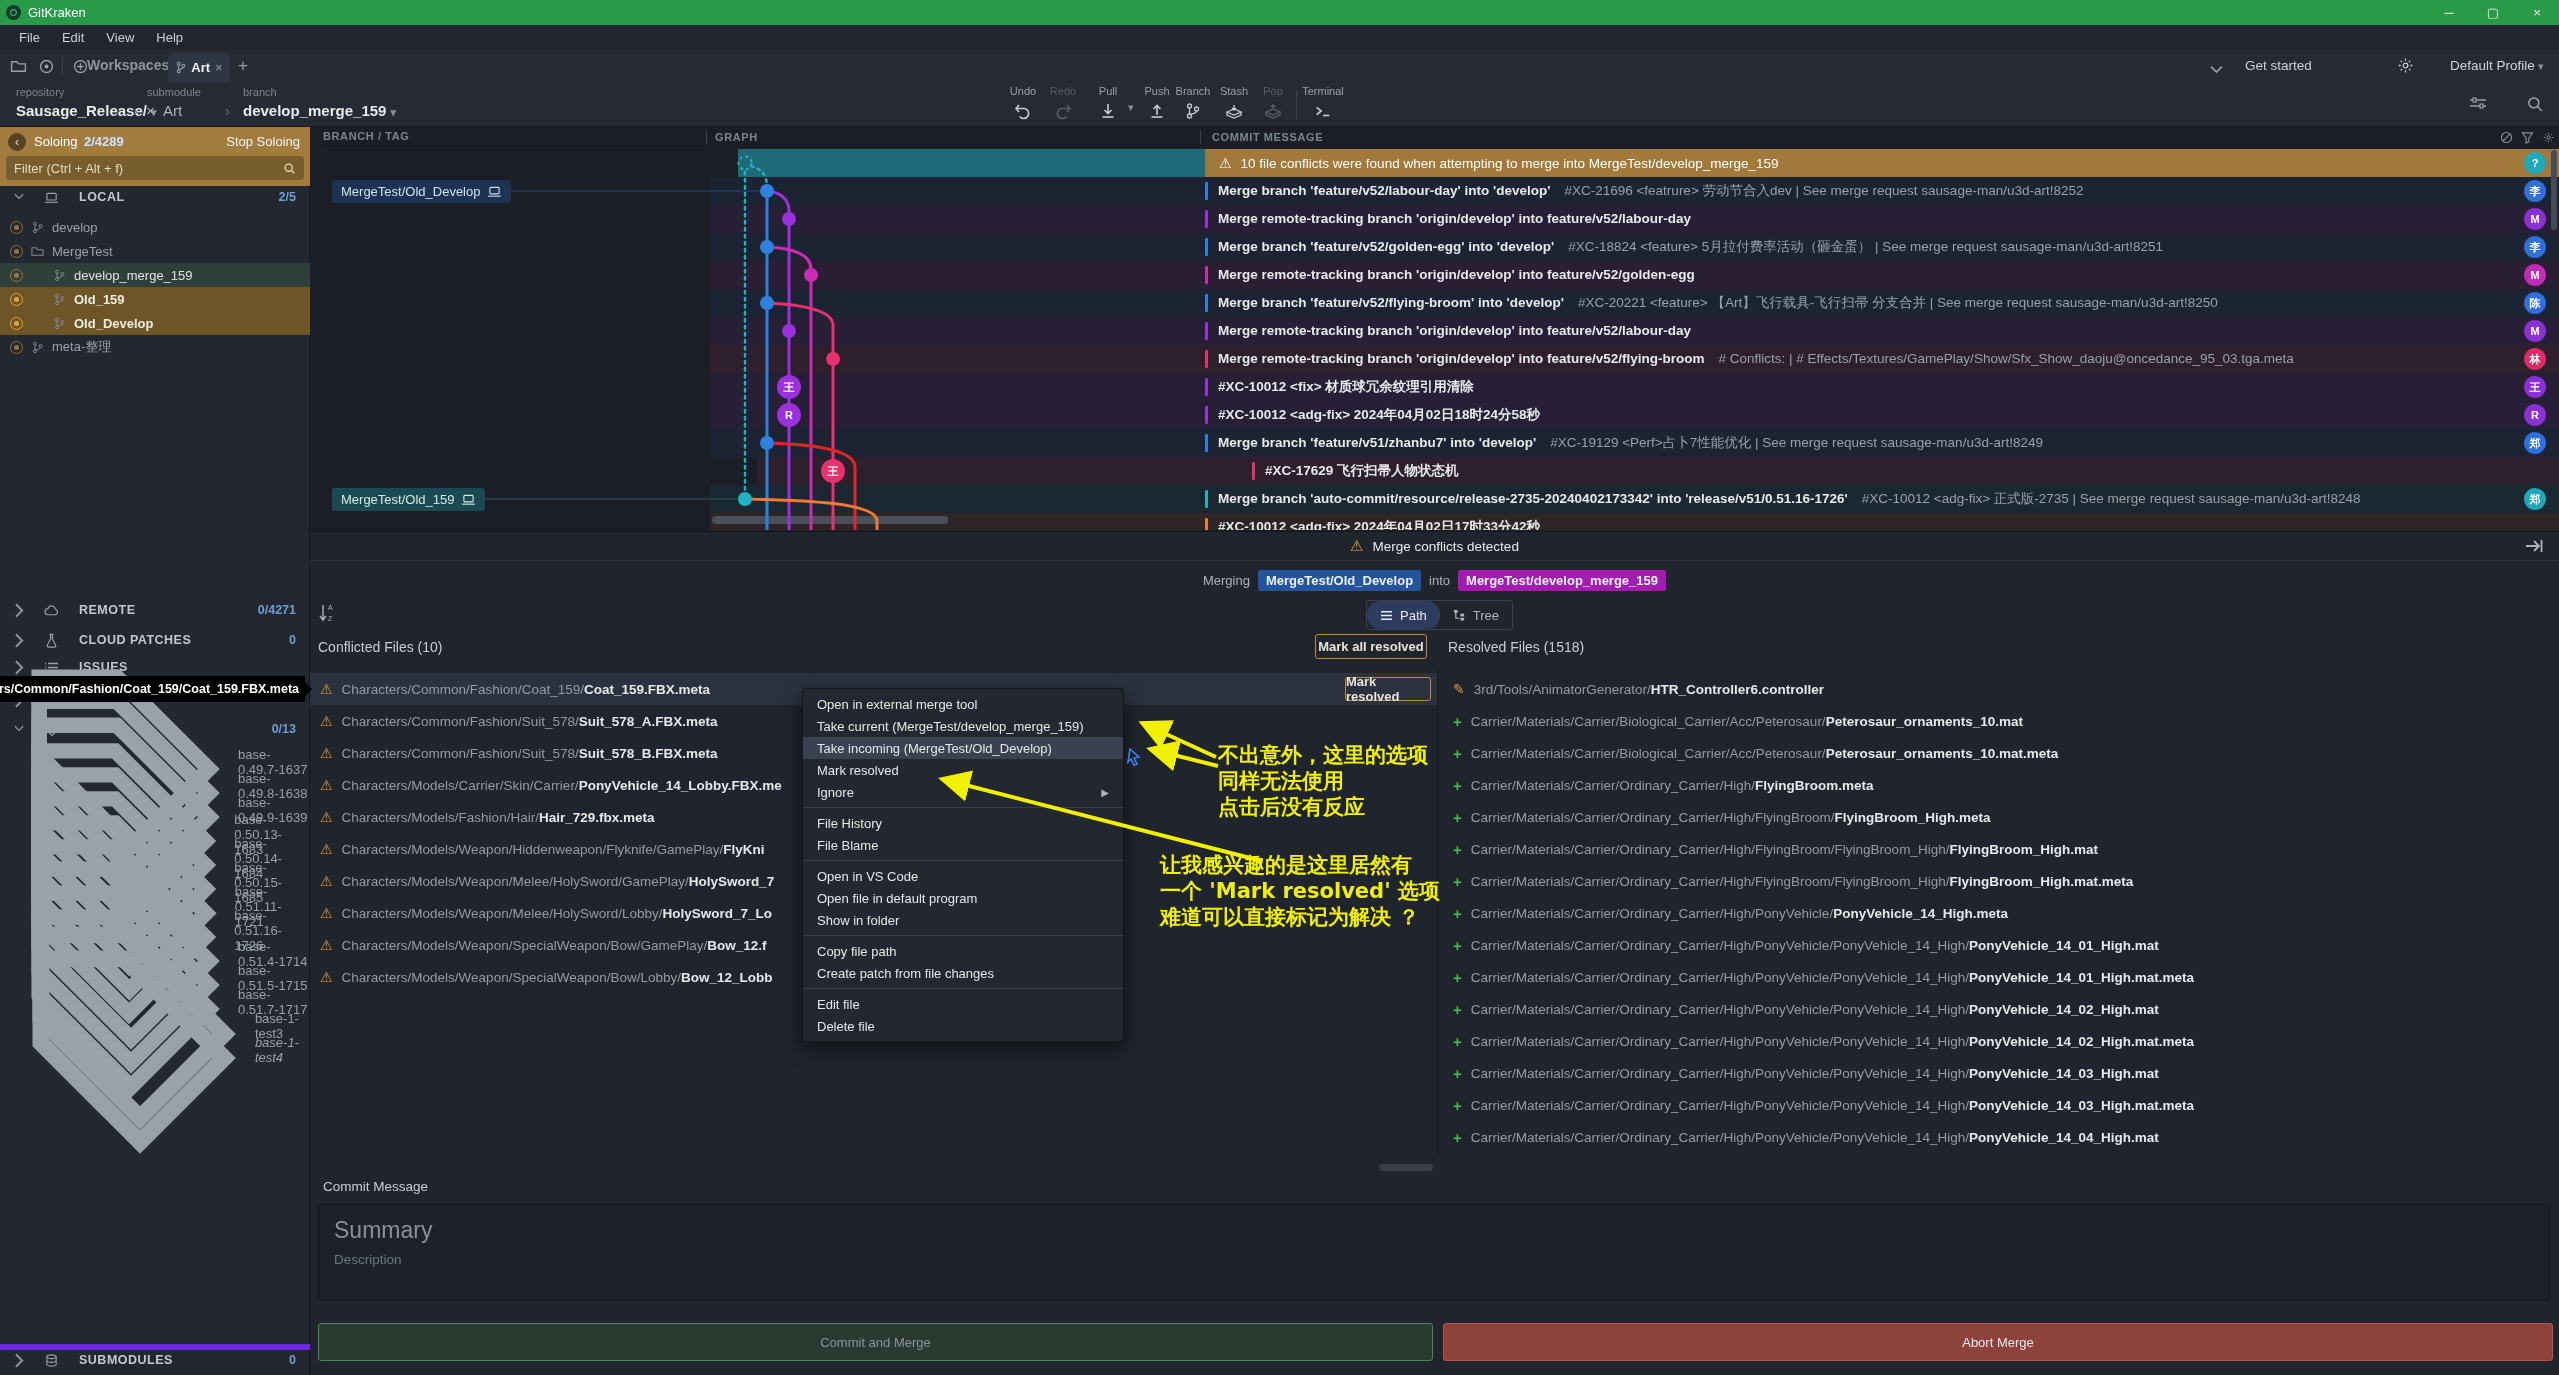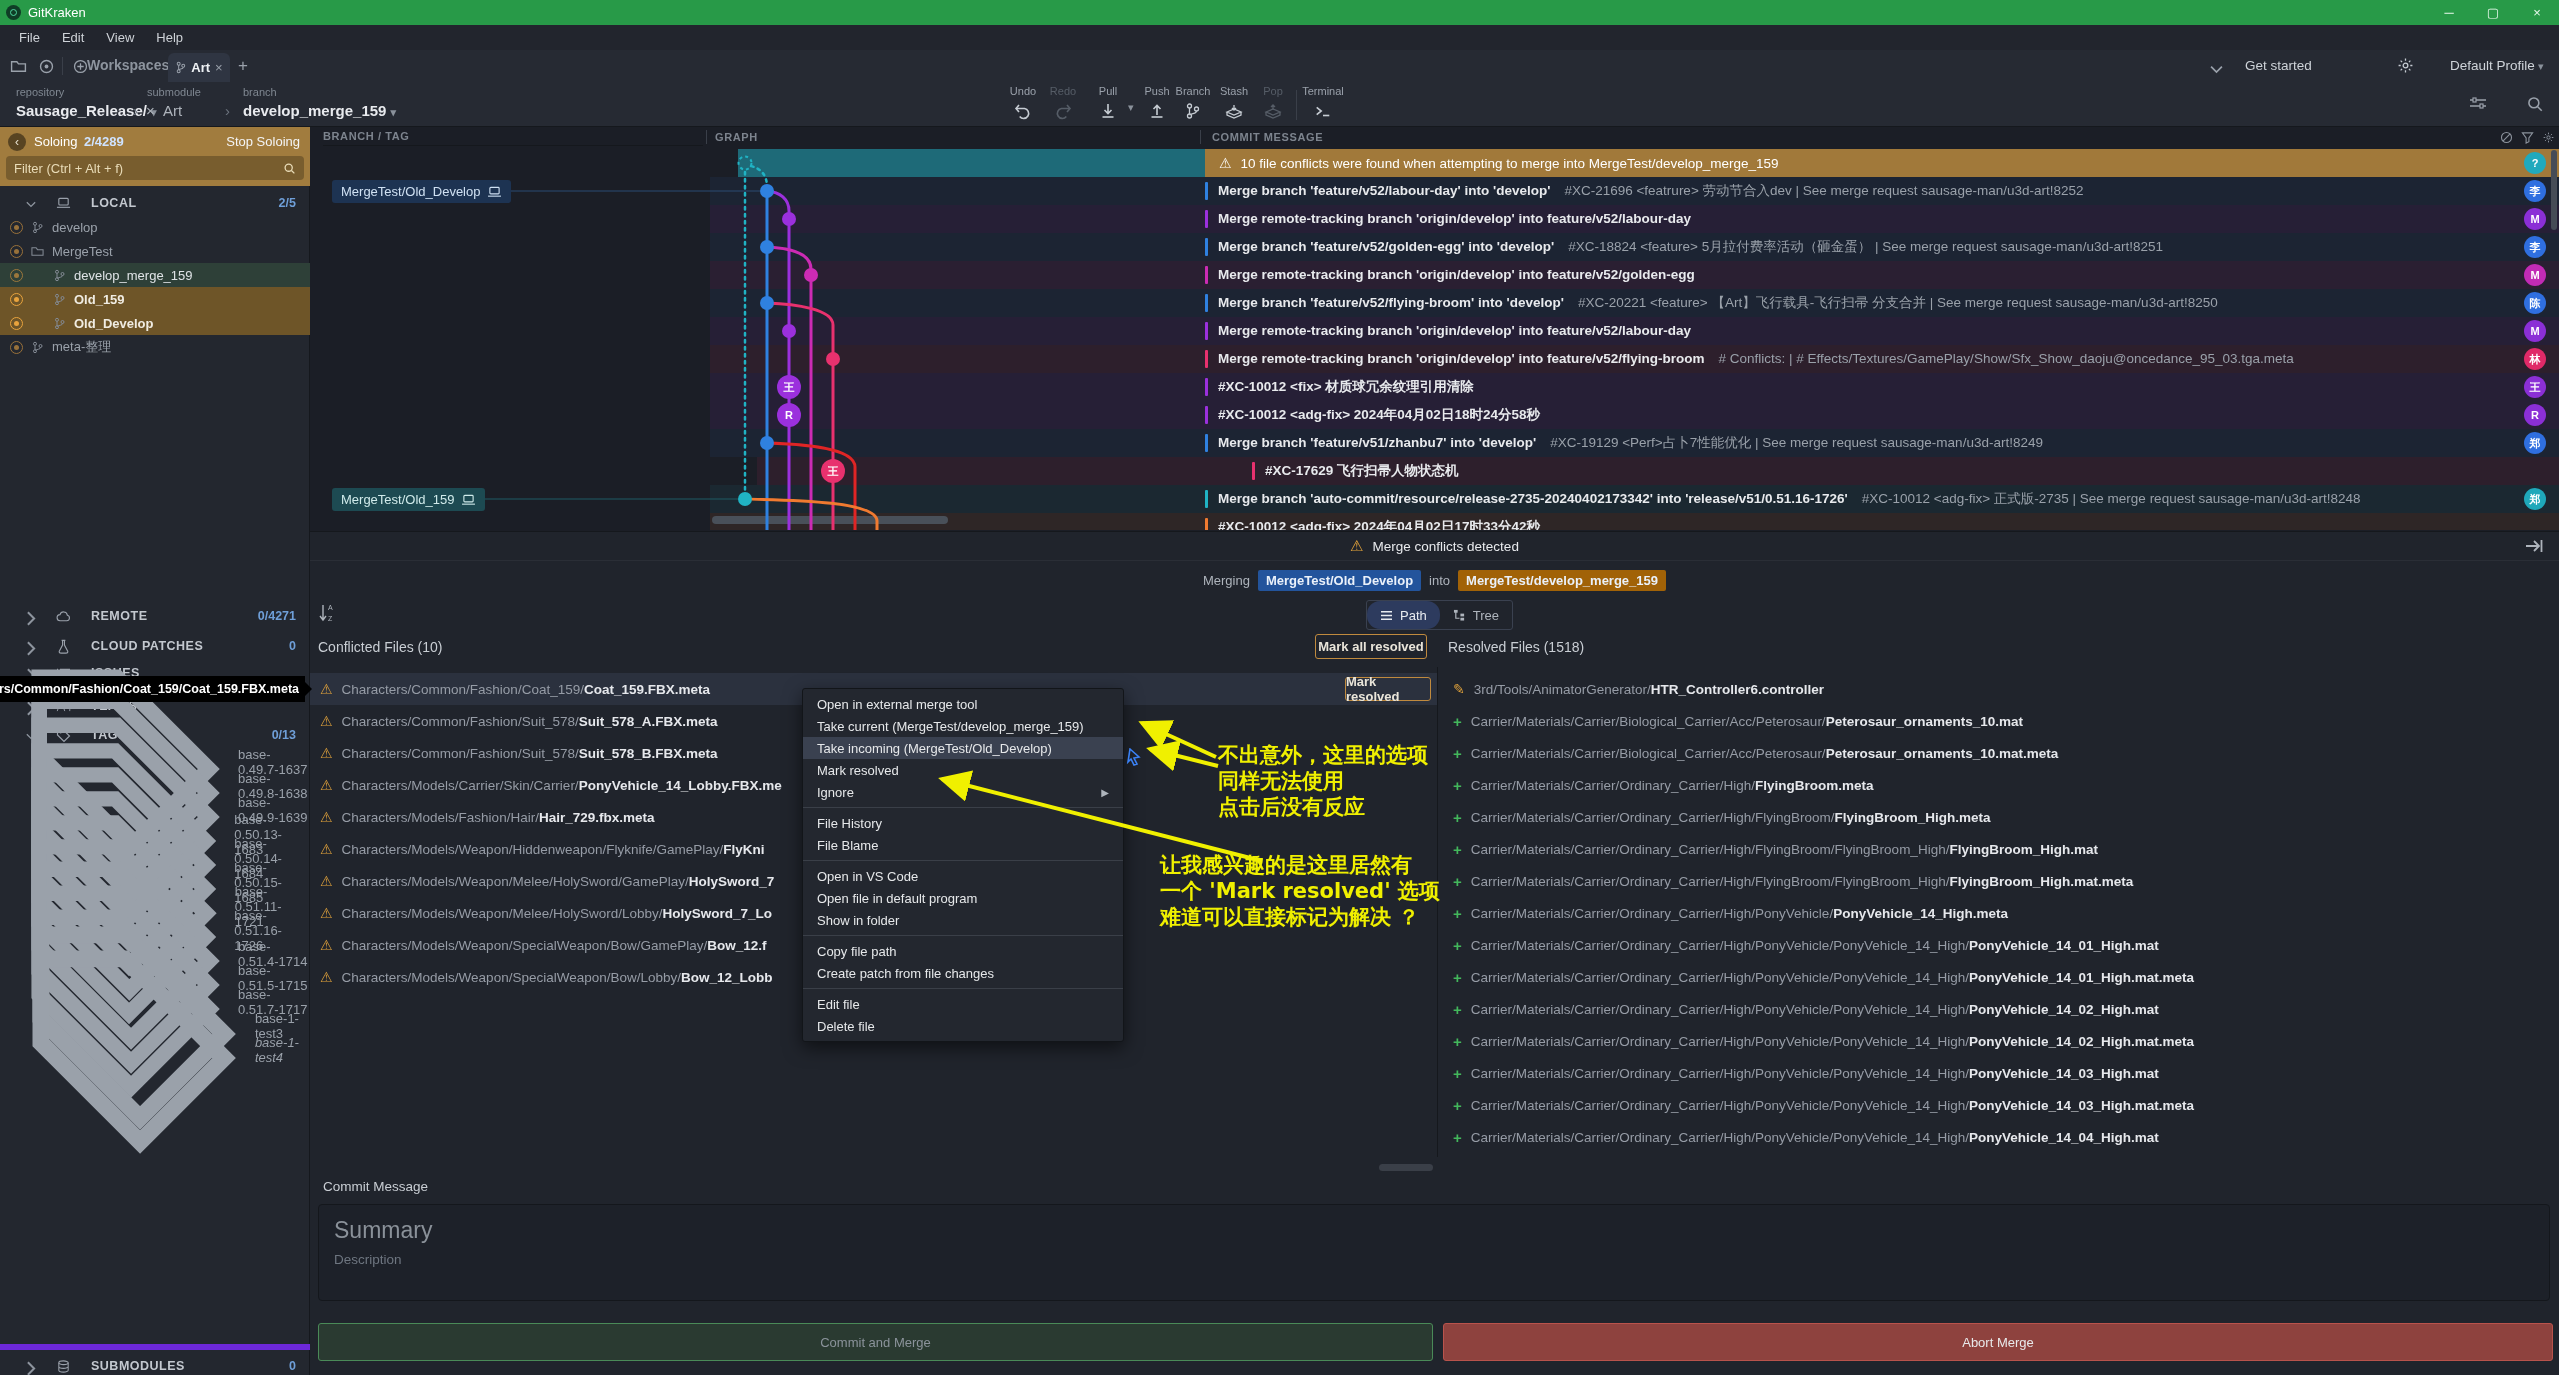--- a/index.html
+++ b/index.html
@@ -53,21 +53,21 @@
   .solo-head{position:absolute;left:0;top:0;width:310px;height:59px;background:#a17c3e;}
   .back-btn{position:absolute;left:8px;top:6px;width:18px;height:18px;border-radius:50%;
             background:rgba(0,0,0,.45);color:#e8e2d2;display:flex;align-items:center;justify-content:center;font-size:12px;}
   .solo-title{position:absolute;left:34px;top:7px;font-size:13px;color:#fff;}
   .solo-count{position:absolute;left:84px;top:7px;font-size:13px;font-weight:bold;color:#cfe3ff;}
   .stop-solo{position:absolute;right:10px;top:7px;font-size:13px;color:#f4f5f6;}
   .solo-filter{position:absolute;left:6px;top:29px;width:298px;height:24px;background:rgba(0,0,0,.25);
                border-radius:4px;display:flex;align-items:center;padding:0 8px;}
   .solo-filter .ph{flex:1;font-size:13px;color:#e9dcb8;}
   .solo-filter .ico{width:13px;height:13px;color:#e9dcb8;}
-  .sec-head{position:absolute;left:0;width:310px;height:26px;display:flex;align-items:center;padding-left:26px;gap:20px;}
+  .sec-head{position:absolute;left:0;width:310px;height:26px;display:flex;padding-left:14px;gap:20px;}
   .sec-head .sch{color:#8d949e;font-size:11px;width:10px;height:10px;}
   .sec-head .sic{width:15px;height:15px;color:#9aa1ab;}
   .sec-head .sl{font-size:12.5px;font-weight:bold;letter-spacing:.5px;color:#c3c8cf;}
   .sec-head .sc{position:absolute;right:14px;font-size:12.5px;font-weight:bold;color:#6f9fd8;}
   .b-row{position:absolute;left:0;width:310px;height:24px;display:flex;align-items:center;padding-left:10px;gap:8px;
          font-size:13px;color:#9aa1aa;}
   .b-row .tgt{width:13px;height:13px;border:1.5px solid #c08a3e;border-radius:50%;position:relative;flex:none;opacity:.75;}
   .b-row .tgt::after{content:"";position:absolute;inset:3px;border-radius:50%;background:#c08a3e;}
   .b-row .bic{width:13px;height:13px;color:#848b95;flex:none;}
   .b-row.sel{background:#2e4038;color:#dfe3e6;}
@@ -771,21 +771,21 @@
 
   <div class="mpanel">
     <div class="mrow1">
       <span class="wic2">⚠</span>
       <span>Merge conflicts detected</span>
     </div>
     <div class="mrow2">
       <span>Merging</span>
       <span class="bbadge" id="src-badge" style="background: rgb(35, 84, 156);">MergeTest/Old_Develop</span>
       <span>into</span>
-      <span class="bbadge" id="tgt-badge" style="background: #a16207;">MergeTest/develop_merge_159</span>
+      <span class="bbadge" id="tgt-badge" style="background: #a21caf;">MergeTest/develop_merge_159</span>
     </div>
     <span class="sort-ico"><svg viewBox="0 0 18 22">
           <path d="M5 3v14M2 14l3 4 3-4" fill="none" stroke="currentColor" stroke-width="1.4"></path>
           <text x="10" y="8" font-size="7" fill="currentColor">A</text>
           <text x="10" y="19" font-size="7" fill="currentColor">Z</text>
         </svg></span>
     <div class="toggle-grp">
       <div class="tg-btn on">
         <span class="ico" style="width:13px;height:11px">
             <svg viewBox="0 0 14 12">

